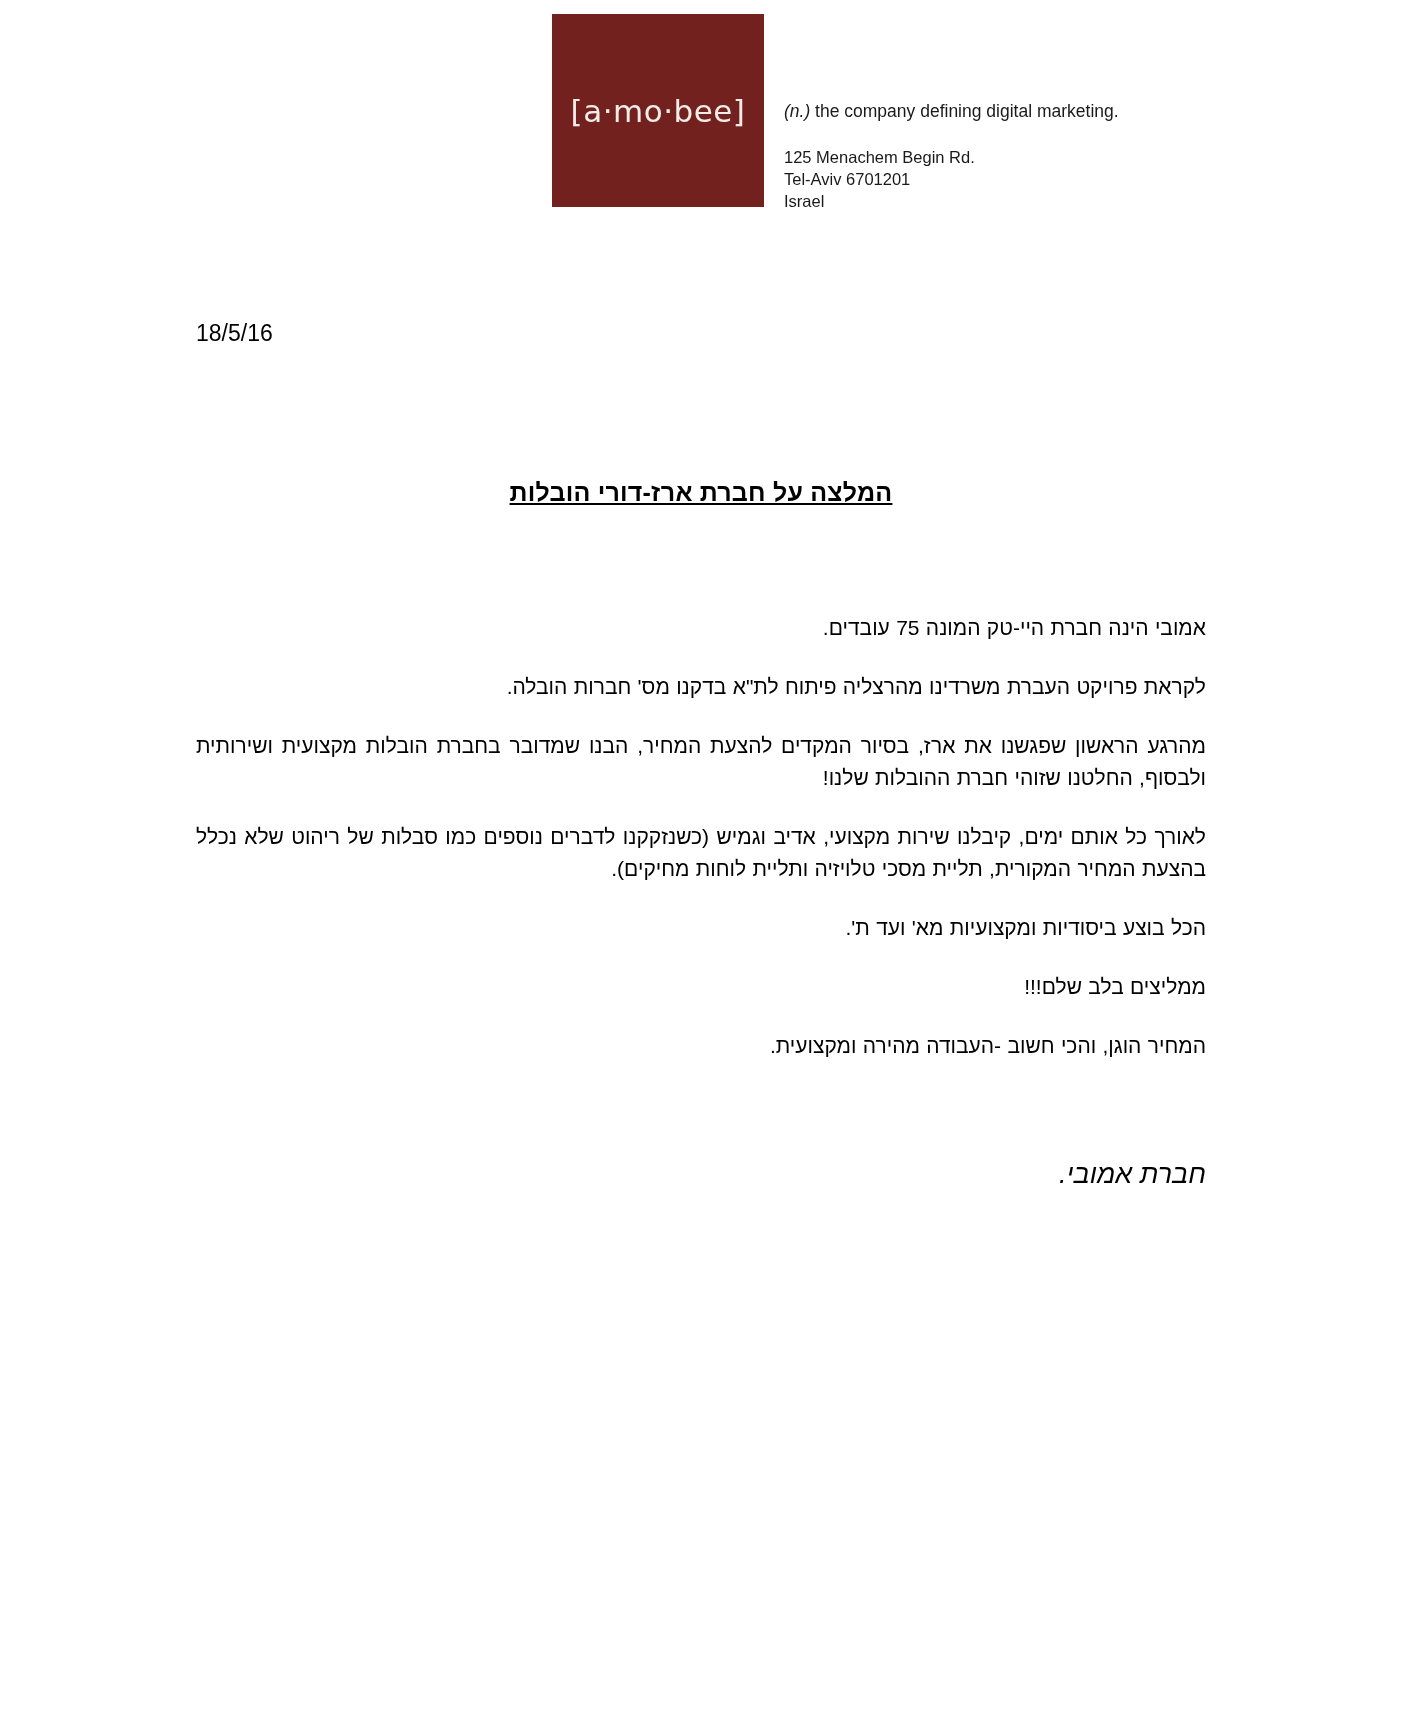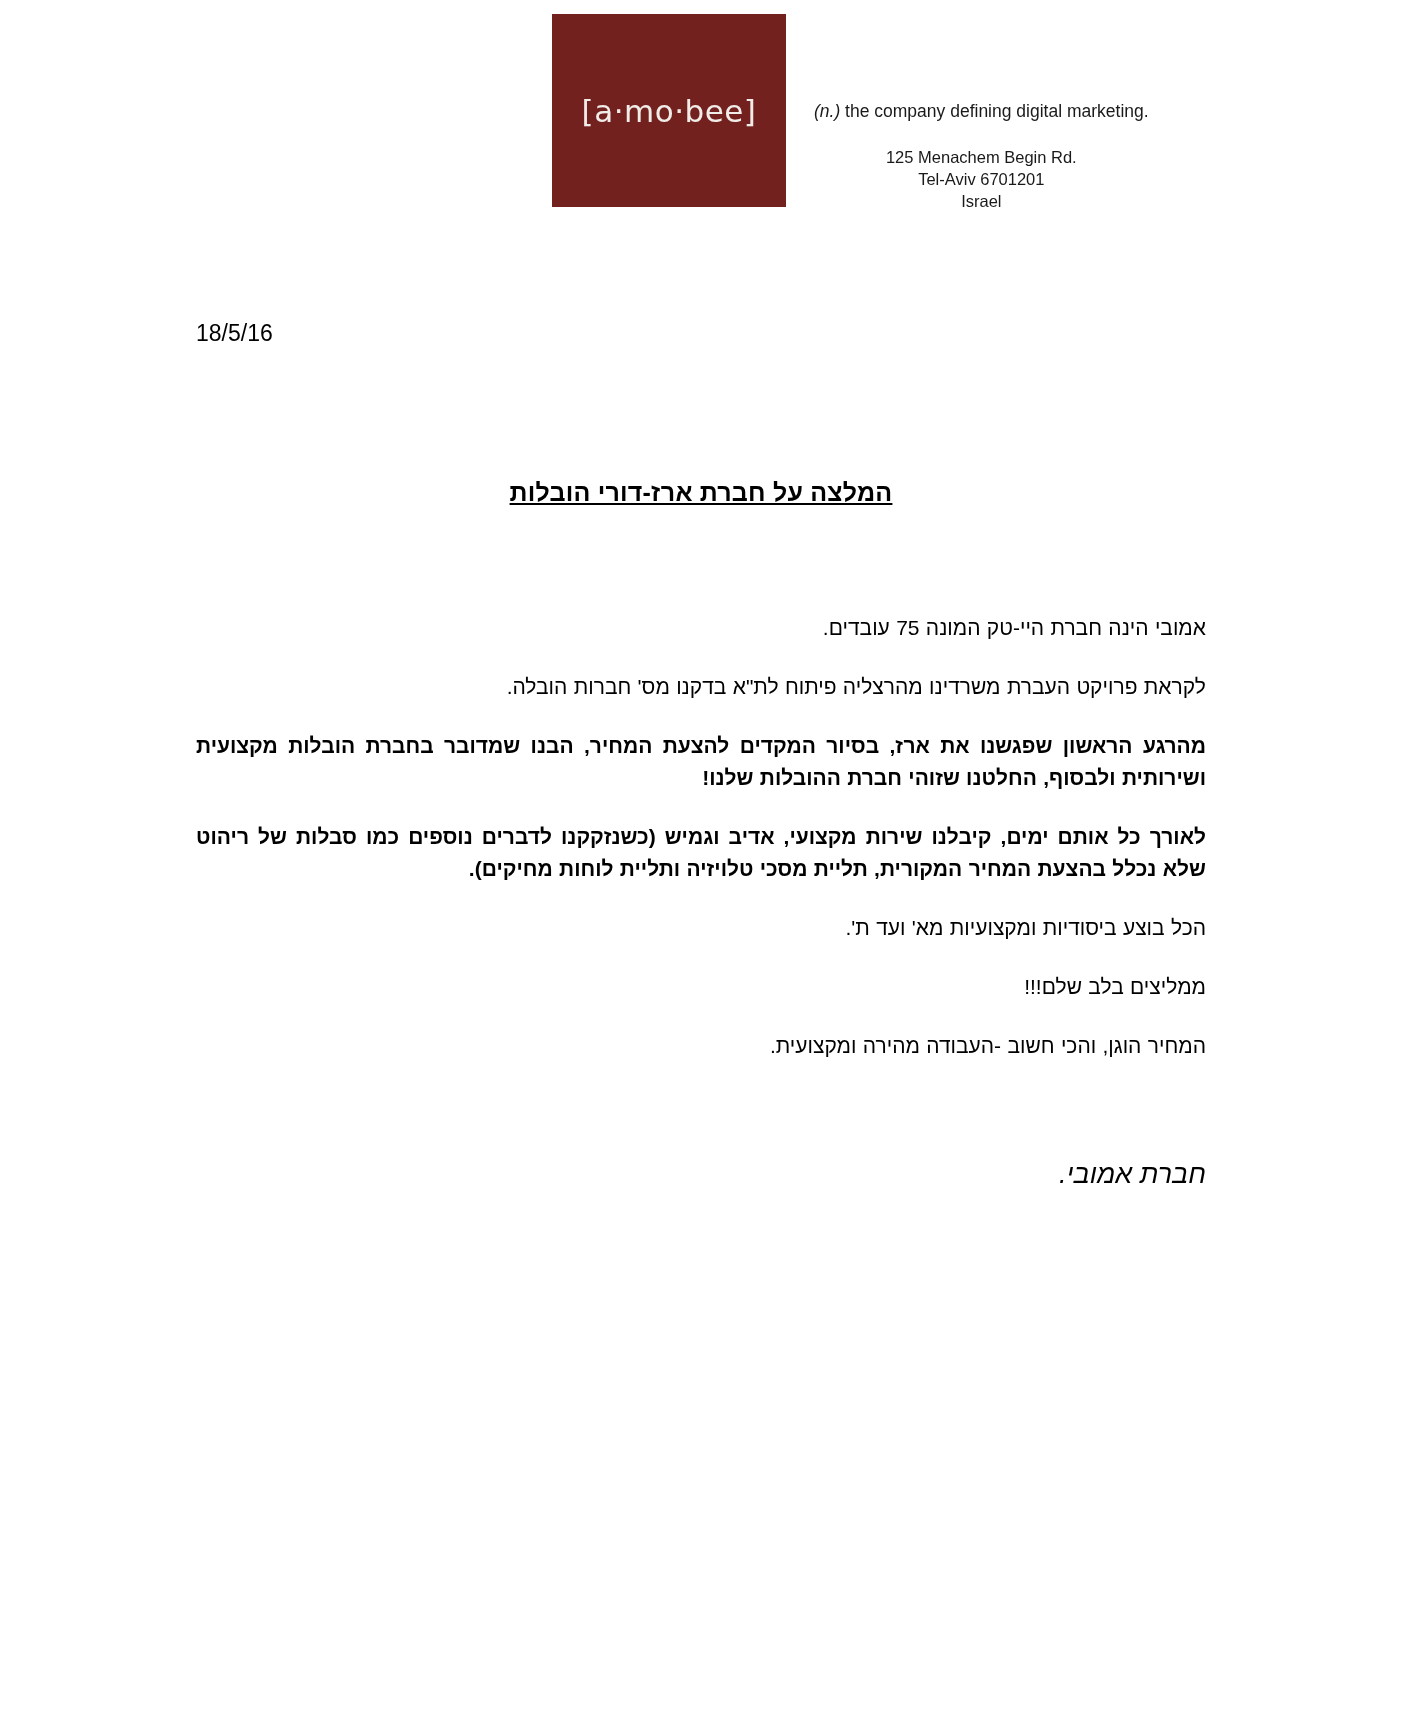--- a/index.html
+++ b/index.html
@@ -26,43 +26,42 @@
 
   
   .letterhead {
     display: flex;
     align-items: flex-start;
     padding-top: 14px;
     padding-left: 552px;
   }
 
   .logo-box {
-    width: 234px;
+    width: 212px;
     height: 193px;
     background: #73211f;
     display: flex;
     align-items: center;
     justify-content: center;
     flex: none;
   }
 
   .logo-wordmark {
     color: #f0ece8;
     font-family: "DejaVu Sans", sans-serif;
     font-size: 31px;
     letter-spacing: 0.5px;
     font-weight: 400;
     white-space: nowrap;
   }
 
   .company-block {
-    padding-left: 28px;
+    padding-left: 20px;
     padding-top: 86px;
     line-height: 1.32;
-    text-align: center;
   }
 
   .tagline {
     font-size: 17.5px;
     color: #1a1a1a;
     font-family: "Liberation Sans", sans-serif;
     white-space: nowrap;
     margin-bottom: 24px;
   }
   .tagline i {
@@ -107,21 +106,20 @@
     font-size: 21px;
     line-height: 1.52;
     text-align: right;
     margin: 0 0 27px 0;
     word-spacing: 0.5px;
   }
 
   .para.justify {
     text-align: justify;
     text-align-last: right;
-    font-weight: bold;
   }
 
   .closing {
     font-size: 27px;
     line-height: 1.52;
     text-align: right;
     margin-top: 92px;
     font-style: italic;
   }
 </style>

